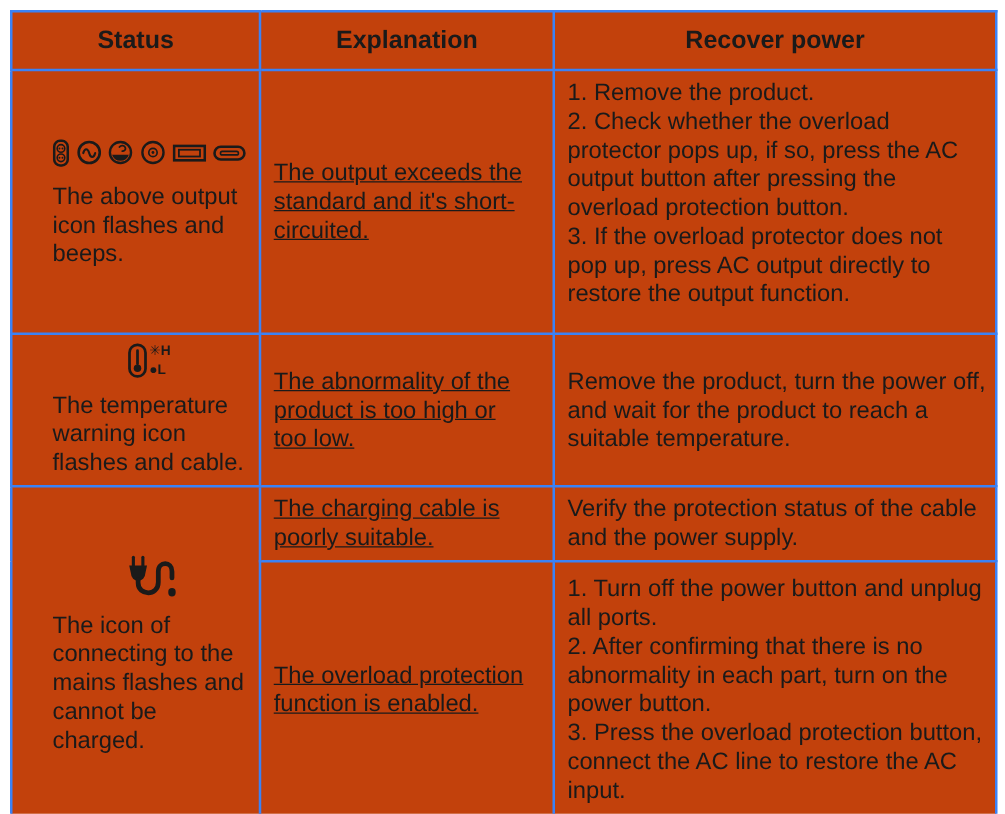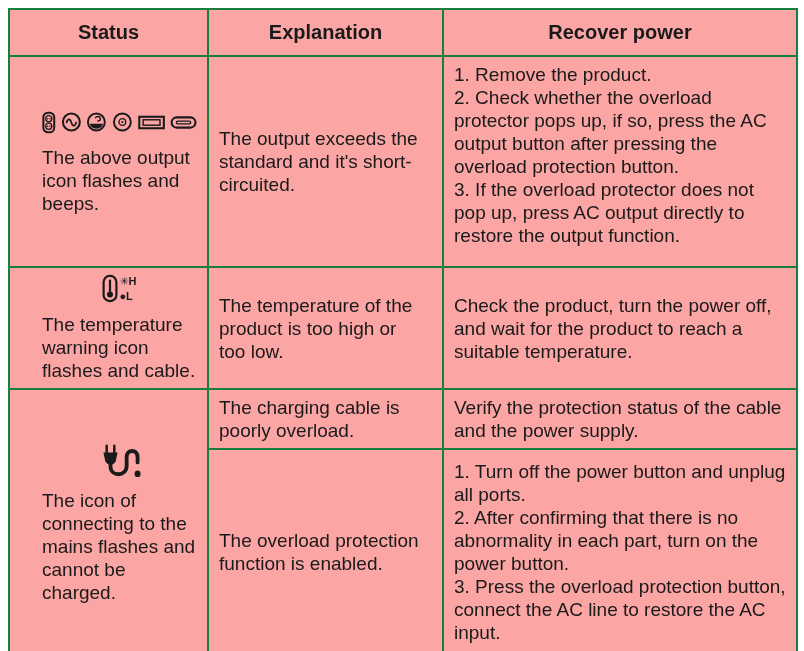--- a/index.html
+++ b/index.html
@@ -6,28 +6,28 @@
   body{
     width:804px;height:651px;overflow:hidden;
     font-family:"Liberation Sans","DejaVu Sans",sans-serif;
     color:#1a1a1a;
   }
   .wrap{padding:8px 8px 0 8px;}
   table{border-collapse:collapse;table-layout:fixed;width:788px;}
   col.c-status{width:199px;}
   col.c-expl{width:235px;}
   col.c-recover{width:354px;}
-  th,td{border:2px solid #15803d;background:#fca5a5;vertical-align:middle;}
+  th,td{border:2px solid #3b82f6;background:#c2410c;vertical-align:middle;}
   th{height:45px;font-size:20px;font-weight:600;text-align:center;padding:0;}
   td{font-size:19px;line-height:23px;margin-left:24px;}
   .status-cell{text-align:left;padding:6px 10px 6px 32px;}
   .status-cell .status-text{margin-top:10px;}
   .icon-row{display:flex;justify-content:center;align-items:center;gap:5px;}
   .icon-center{display:flex;justify-content:center;align-items:flex-end;}
-  .expl-cell{padding:4px 20px 4px 10px;}
+  .expl-cell{padding:4px 20px 4px 10px;text-decoration:underline;}
   .recover-cell{padding:6px 6px 6px 10px;white-space:pre-line;}
   .v-top{vertical-align:top;}
   .r1{height:211px;}
   .r2{height:104px;}
   .r3a{height:55px;}
   .r3b{height:206px;}
   svg{display:block;}
   .temp-icon{display:flex;justify-content:center;align-items:center;gap:1px;}
   .temp-labels{display:flex;flex-direction:column;justify-content:space-between;height:26px;
     font-size:11px;font-weight:700;line-height:11px;text-align:left;}
@@ -102,38 +102,38 @@
             <line x1="8" y1="6" x2="8" y2="16.5" stroke="#1a1a1a" stroke-width="2.2" stroke-linecap="round"></line>
             <circle cx="8" cy="20" r="3" fill="#1a1a1a"></circle>
           </svg>
           <div class="temp-labels">
             <span>✳H</span>
             <span>●L</span>
           </div>
         </div>
         <div class="status-text">The temperature warning icon flashes and cable.</div>
       </td>
-      <td class="expl-cell">The temperature of the product is too high or too low.</td>
-      <td class="recover-cell">Check the product, turn the power off, and wait for the product to reach a suitable temperature.</td>
+      <td class="expl-cell">The abnormality of the product is too high or too low.</td>
+      <td class="recover-cell">Remove the product, turn the power off, and wait for the product to reach a suitable temperature.</td>
     </tr>
 
     <tr class="r3a">
       <td class="status-cell" rowspan="2">
         <div class="icon-center">
           <svg width="54" height="38" viewBox="0 0 56 40">
             <line x1="14" y1="5" x2="14" y2="12" stroke="#1a1a1a" stroke-width="2.6" stroke-linecap="round"></line>
             <line x1="22" y1="5" x2="22" y2="12" stroke="#1a1a1a" stroke-width="2.6" stroke-linecap="round"></line>
             <path d="M10.5 12 L25.5 12 L24 19 A6 6 0 0 1 12 19 Z" fill="#1a1a1a"></path>
             <path d="M18 24 v2.5 c0 6 4.5 8.5 8.5 8.5 s8.5 -3 8.5 -9 v-9 c0 -4.5 2.8 -6.5 5.8 -6.5 s5.7 2 5.7 6.5 v5.5" fill="none" stroke="#1a1a1a" stroke-width="4" stroke-linecap="round"></path>
             <rect x="43.4" y="31" width="6.2" height="7" rx="3.1" fill="#1a1a1a"></rect>
           </svg>
         </div>
         <div class="status-text">The icon of connecting to the mains flashes and cannot be charged.</div>
       </td>
-      <td class="expl-cell">The charging cable is poorly overload.</td>
+      <td class="expl-cell">The charging cable is poorly suitable.</td>
       <td class="recover-cell">Verify the protection status of the cable and the power supply.</td>
     </tr>
 
     <tr class="r3b">
       <td class="expl-cell">The overload protection function is enabled.</td>
       <td class="recover-cell">1. Turn off the power button and unplug all ports.
 2. After confirming that there is no abnormality in each part, turn on the power button.
 3. Press the overload protection button, connect the AC line to restore the AC input.</td>
     </tr>
   </tbody>

